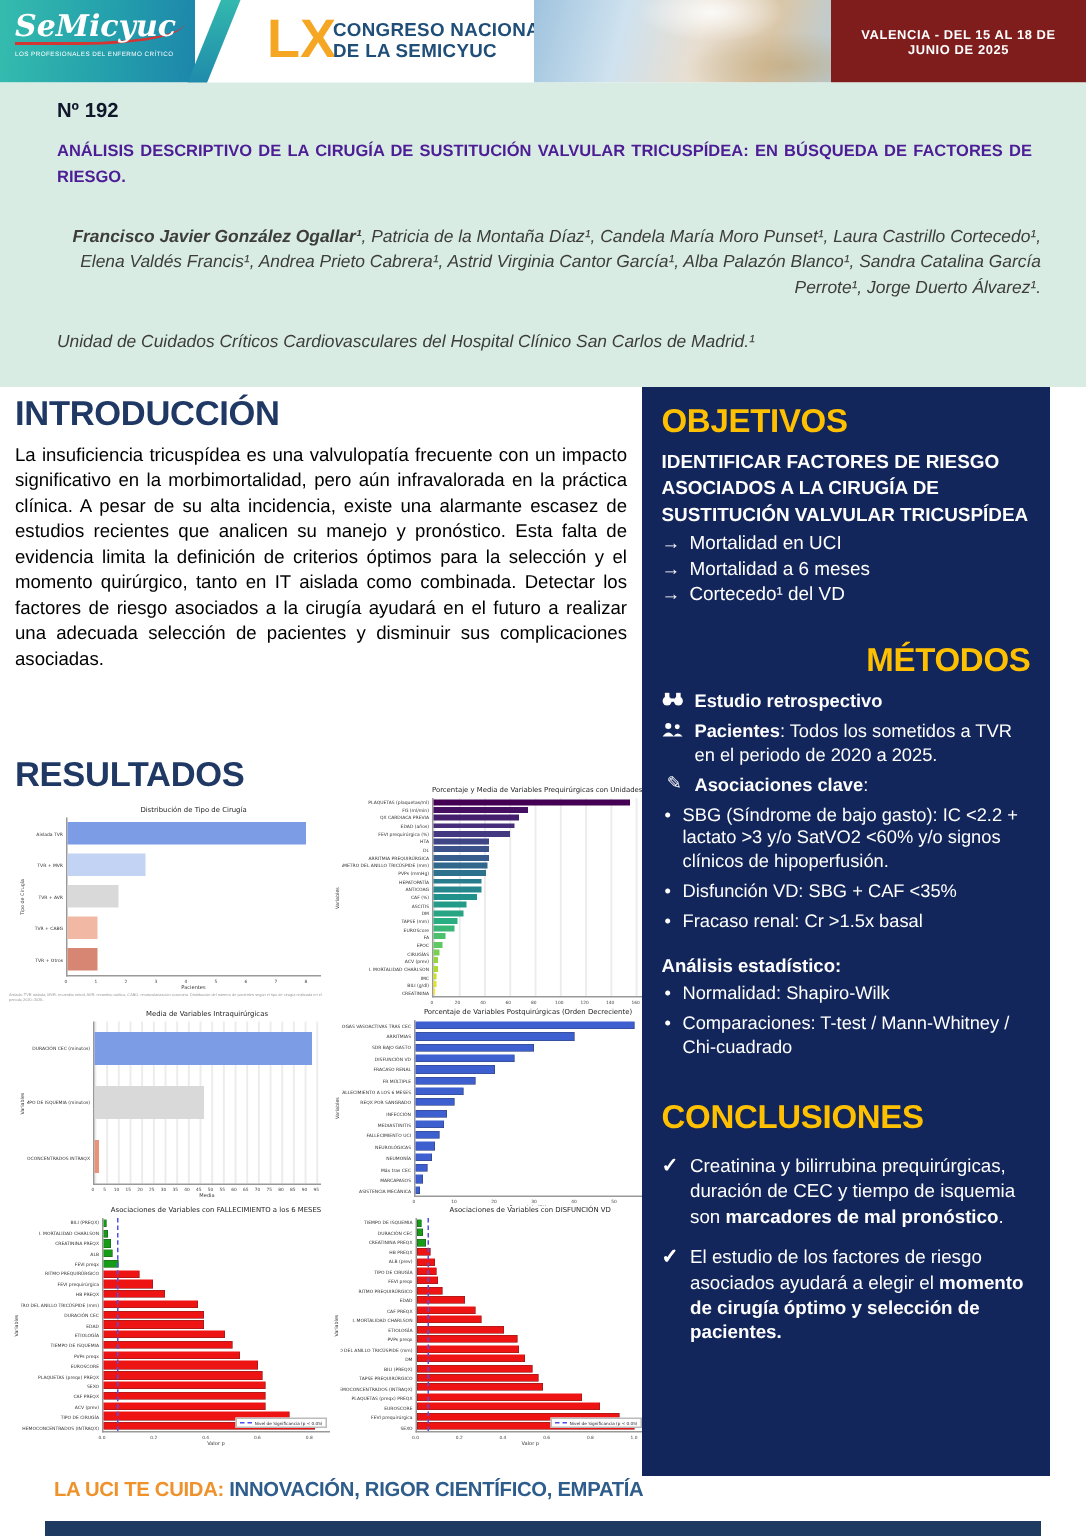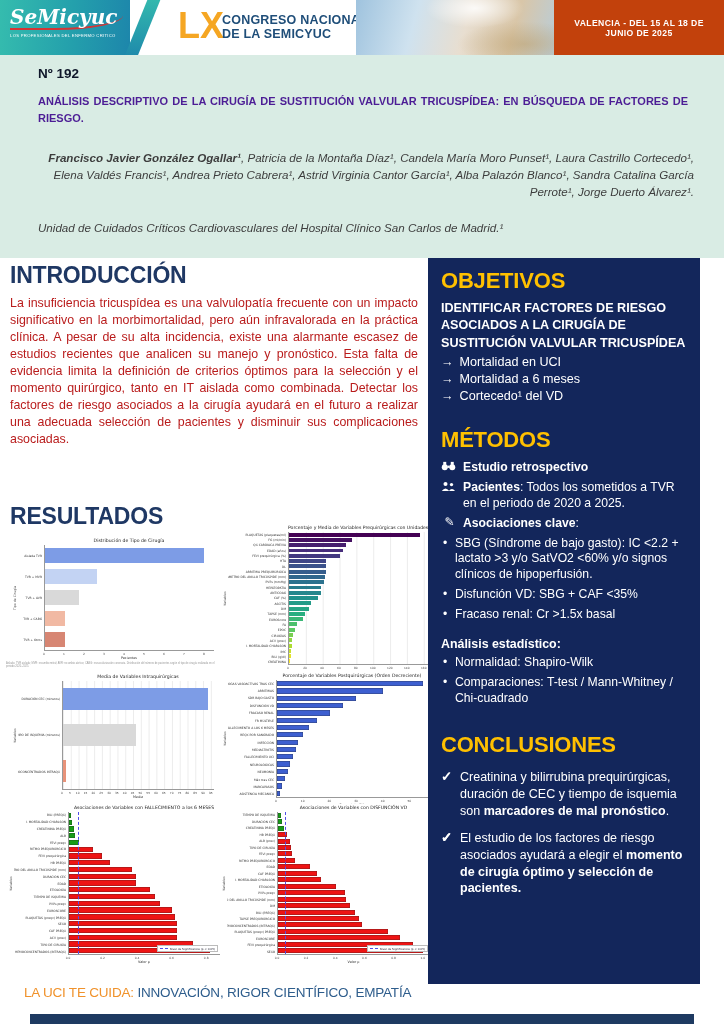--- a/index.html
+++ b/index.html
@@ -19,45 +19,45 @@
   .hdr-stripe{position:absolute;left:136px;top:-5px;width:13px;height:66px;
               background:linear-gradient(180deg,#35bcae,#1d86ab);transform:skewX(-22deg);}
   .lx{position:absolute;left:178px;top:6px;font-size:36px;font-weight:bold;color:#f5a623;line-height:40px;}
   .congress{position:absolute;left:222px;top:13px;color:#1f4e79;font-weight:bold;
             font-size:12.5px;line-height:14px;letter-spacing:.2px;}
   .photo{position:absolute;left:356px;top:0;width:198px;height:55px;
          background:
            radial-gradient(ellipse 70px 28px at 60% 15%,rgba(255,255,255,.85),rgba(255,255,255,0) 70%),
            radial-gradient(ellipse 90px 30px at 85% 80%,rgba(188,160,110,.55),rgba(188,160,110,0) 75%),
            linear-gradient(105deg,#9fc3de 0%,#cfe2ef 30%,#e8ded0 55%,#d9c6a8 78%,#b9cdd9 100%);}
-  .venue{position:absolute;left:554px;top:0;width:170px;height:55px;background:#c2410c;
+  .venue{position:absolute;left:554px;top:0;width:170px;height:55px;background:#7f1d1d;
          color:#fff;font-weight:bold;font-size:8.6px;letter-spacing:.4px;
          display:flex;align-items:center;justify-content:center;text-align:center;padding:0 8px;box-sizing:border-box;}
 
   
   .band{position:absolute;left:0;top:55px;width:724px;height:203px;background:#d9ece4;}
   .pnum{position:absolute;left:38px;top:66px;color:#0f172a;font-weight:bold;font-size:13.5px;}
   .ptitle{position:absolute;left:38px;top:93px;width:650px;color:#4c1d95;font-weight:bold;
           font-size:11px;line-height:1.5;text-align:justify;}
   .pauthors{position:absolute;left:38px;top:150px;width:656px;font-style:italic;
             font-size:11.6px;line-height:1.45;color:#3d3d3d;text-align:right;}
   .paffil{position:absolute;left:38px;top:221px;width:656px;font-style:italic;
           font-size:11.6px;color:#3d3d3d;}
 
   
   .sec-h{font-size:23px;color:#1f3864;font-weight:bold;margin:0 0 6px;letter-spacing:-.2px;}
   .intro{position:absolute;left:10px;top:262px;width:408px;}
-  .intro p{margin:0;font-size:12.4px;line-height:1.37;text-align:justify;color:#b91c1c;}
+  .intro p{margin:0;font-size:12.4px;line-height:1.37;text-align:justify;color:#000000;}
   .res-h{position:absolute;left:10px;top:503px;}
 
   
   .sidebar{position:absolute;left:428px;top:258px;width:272px;height:726px;background:#13265b;
            color:#fff;padding:10px 13px;box-sizing:border-box;}
   .side-h{color:#ffc000;font-size:22px;font-weight:bold;margin:0 0 6px;letter-spacing:-.2px;}
-  .side-h.mt1{margin-top:24px;} .side-h.mt2{margin-top:26px;}
+  .side-h.mt1{margin-top:24px;text-align:right;} .side-h.mt2{margin-top:26px;}
   .obj-lead{font-weight:bold;font-size:12.6px;line-height:1.38;}
   .arrow-row{display:flex;gap:6px;font-size:12.6px;margin:3px 0;align-items:baseline;}
   .arrow-ic{font-weight:bold;}
   .met-row{display:flex;gap:5px;font-size:12.2px;line-height:1.32;margin:4px 0;align-items:flex-start;}
   .met-ic{width:17px;flex:0 0 17px;text-align:center;}
   .met-ic svg{display:block;margin-top:2px;}
   .met-ic.glyph{font-size:12px;}
   .bul-row{display:flex;gap:6px;font-size:12.2px;line-height:1.3;margin:4px 0 4px 2px;}
   .bul-dot{flex:0 0 6px;}
   .stats-h{font-weight:bold;font-size:12.4px;margin-top:14px;}
@@ -89,21 +89,21 @@
   .c-legend{position:absolute;right:2px;bottom:2px;display:flex;align-items:center;gap:2px;
             border:.5px solid #bbb;background:#fff;padding:.5px 2px;font-size:2.8px;color:#223;}
   .c-legline{width:8px;border-top:1px dashed #5050e8;display:inline-block;}
   .c-xaxis{position:relative;height:5px;}
   .c-tick{position:absolute;transform:translateX(-50%);font-size:2.9px;color:#444;top:1px;}
   .c-xlab{text-align:center;font-size:3.4px;color:#333;height:5px;}
   .c1-caption{position:absolute;left:6px;top:662px;width:212px;font-size:2.6px;
               color:#999;line-height:1.25;}
 
   
-  .footer{position:absolute;left:24px;top:985px;font-size:13.5px;font-weight:normal;letter-spacing:-.2px;}
+  .footer{position:absolute;left:36px;top:985px;font-size:13.5px;font-weight:bold;letter-spacing:-.2px;}
   .f-lead{color:#f0922b;} .f-rest{color:#2e5d8c;}
   .bottombar{position:absolute;left:30px;top:1014px;width:664px;height:10px;background:#1e3a61;}
 </style>
 </head>
 <body>
 
 <div class="poster">
 
   <div class="hdr">
     <div class="logo">

